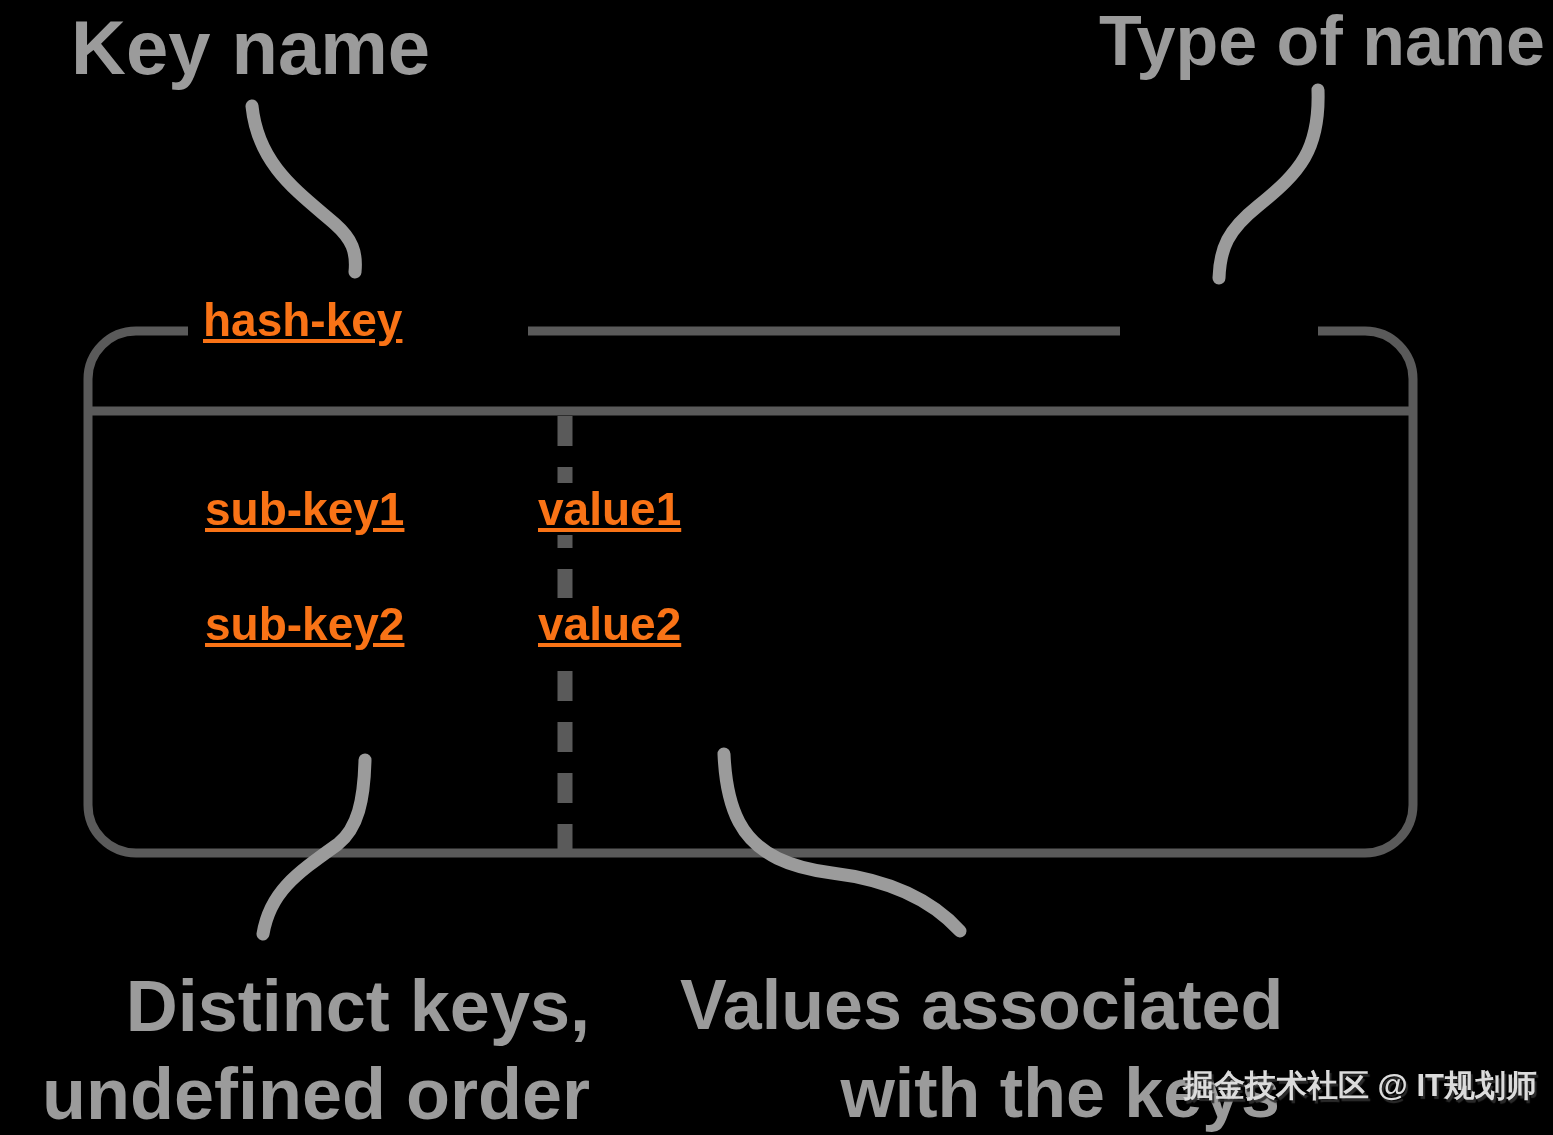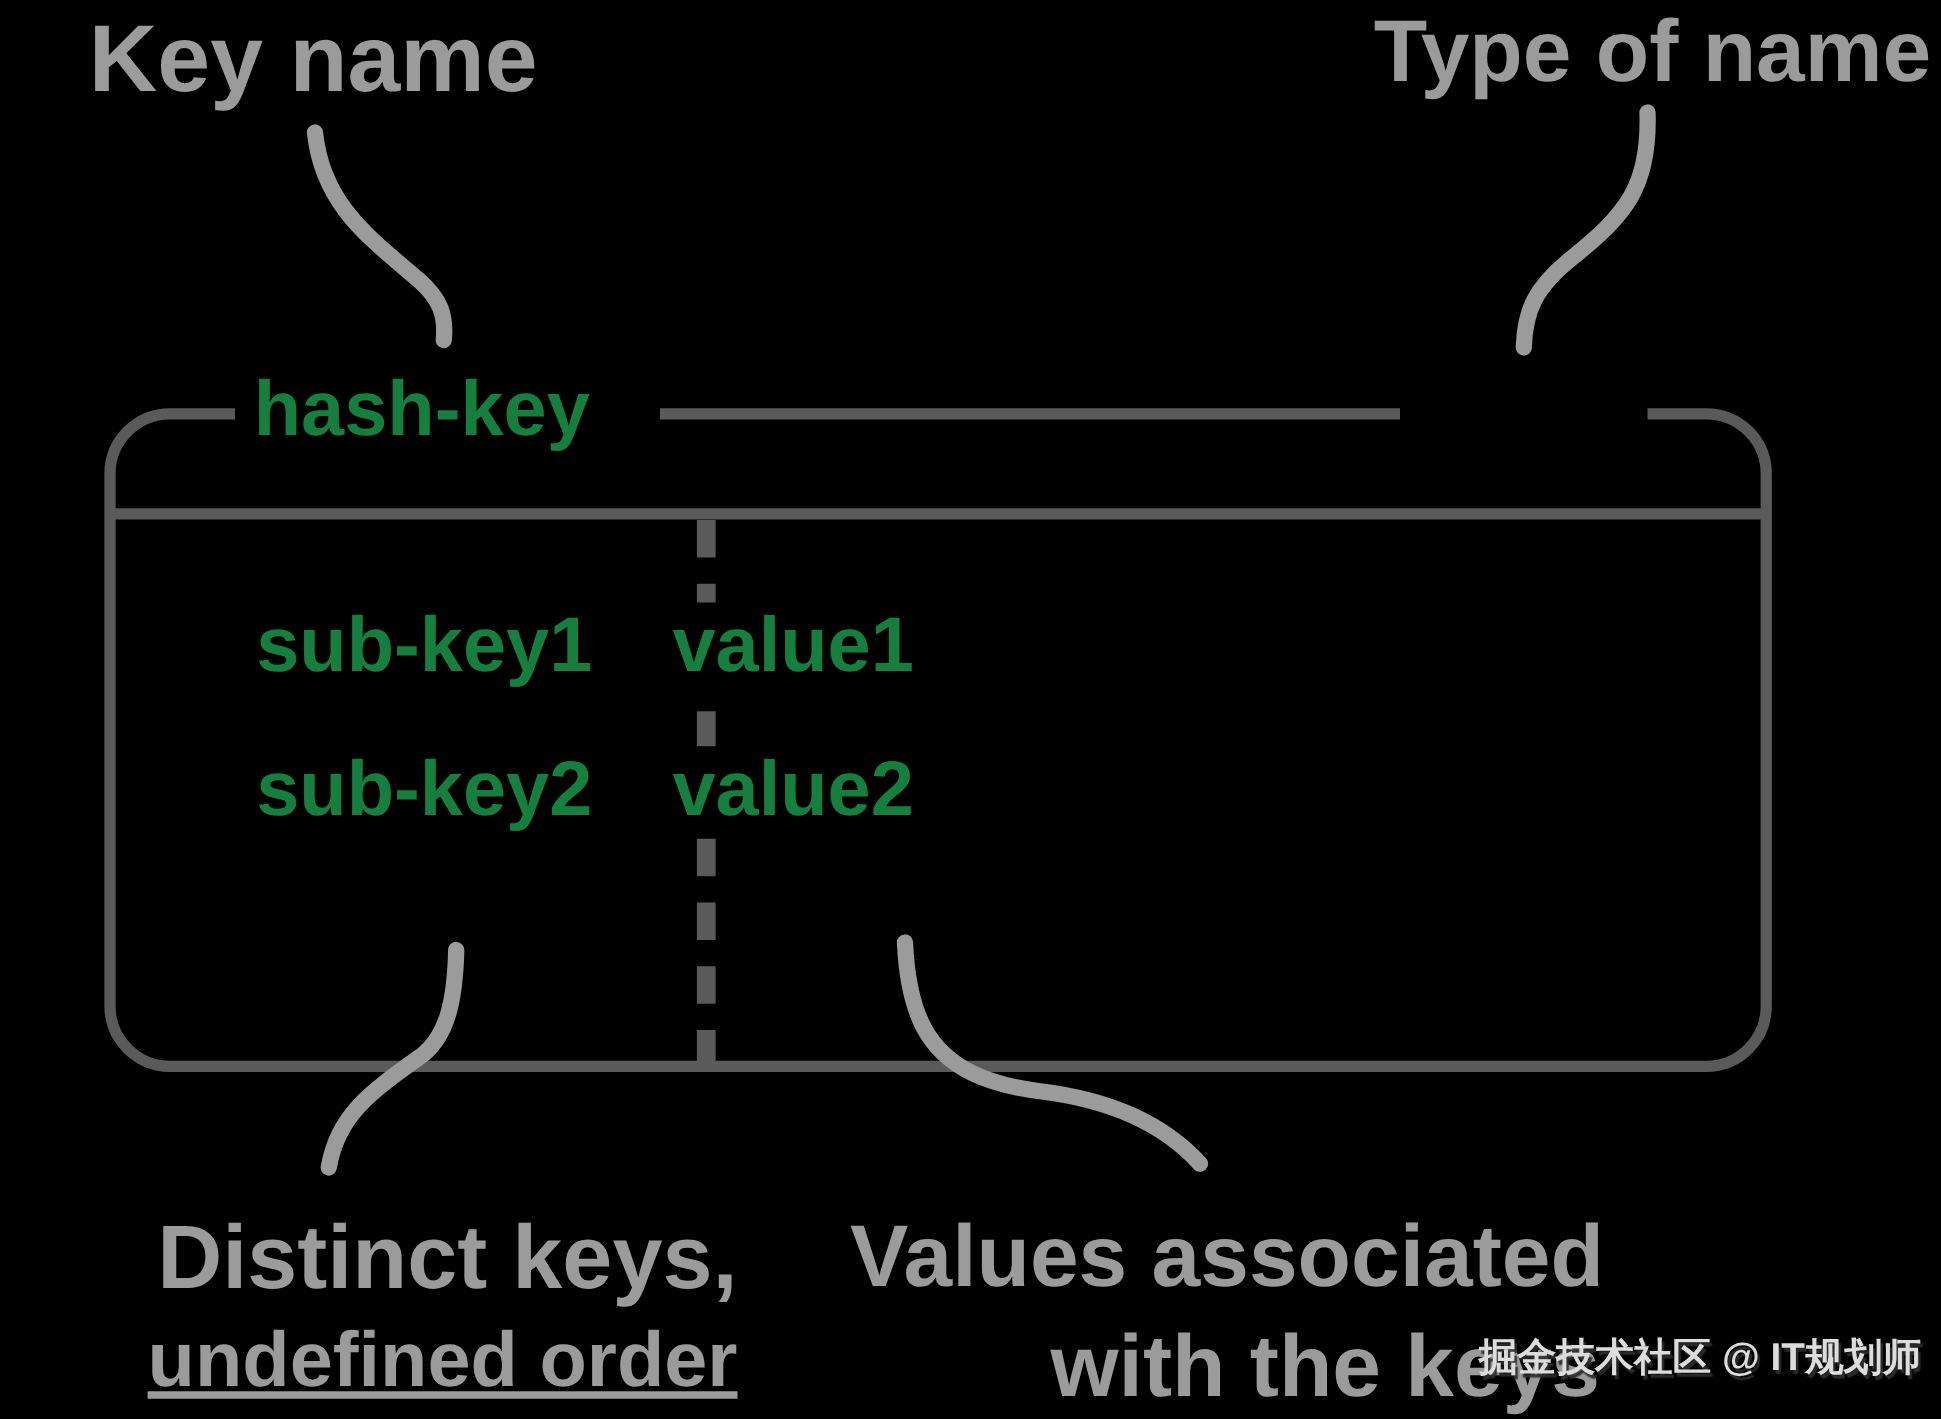--- a/index.html
+++ b/index.html
@@ -28,41 +28,42 @@
     color: #9b9b9b;
     font-weight: bold;
     white-space: nowrap;
     line-height: 1;
   }
   .annotation.centered {
     text-align: right;
   }
   .box-label {
     position: absolute;
-    color: #15803d;
+    color: #f97316;
     font-weight: bold;
-    font-size: 62px;
+    font-size: 46px;
     line-height: 1;
     white-space: nowrap;
+    text-decoration: underline;
   }
   .row-text {
     background: #000000;
     padding: 0 6px;
     margin-top: 35px;
   }
   #key-name-label      { left: 71px;  top: 10px;  font-size: 76px; text-align: center; }
   #type-of-value-label { right: 8px;  top: 6px;   font-size: 70px; }
   #hash-key-label      { left: 203px; top: 297px; }
   #hash-type-label     { left: 1137px; top: 297px; }
   #row1-key   { left: 199px; top: 486px; }
   #row1-value { left: 532px; top: 486px; text-align: right; }
   #row2-key   { left: 199px; top: 601px; }
   #row2-value { left: 532px; top: 601px; }
   #distinct-keys-line1 { left: 0px;   top: 970px;  width: 590px; font-size: 72px; }
-  #distinct-keys-line2 { left: 0px;   top: 1058px; width: 590px; font-size: 62px; text-decoration: underline; }
+  #distinct-keys-line2 { left: 0px;   top: 1058px; width: 590px; font-size: 72px; }
   #values-line1        { left: 680px; top: 970px;  width: 600px; font-size: 70px; }
   #values-line2        { left: 680px; top: 1058px; width: 600px; font-size: 70px; }
   #watermark {
     position: absolute;
     right: 16px;
     top: 1070px;
     font-size: 31px;
     font-weight: bold;
     color: #dcdcdc;
     text-shadow: 2px 3px 1px rgba(45,45,45,0.95);

